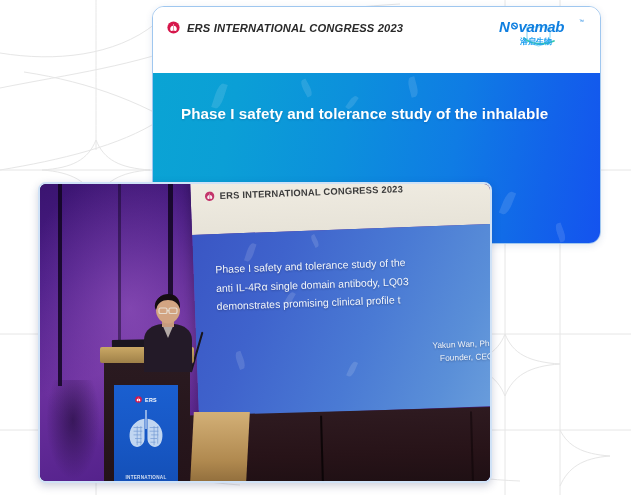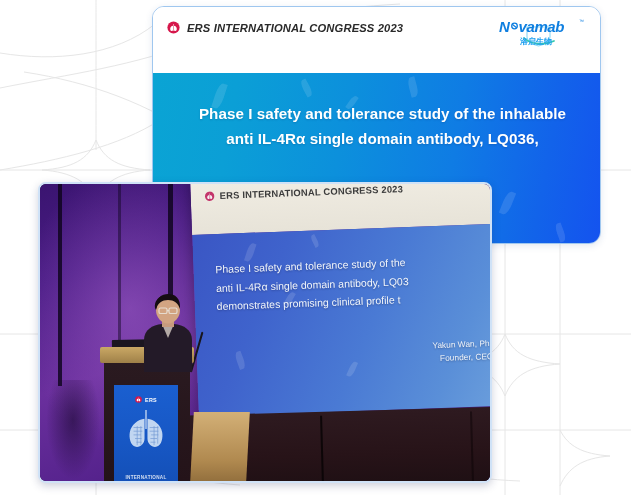--- a/index.html
+++ b/index.html
@@ -86,21 +86,20 @@
     width: 100%;
     height: 170px;
     background: linear-gradient(100deg,
         #0aa4d4 0%,
         #0b9fd6 18%,
         #0c90dc 42%,
         #0f7ce4 66%,
         #1263ea 86%,
         #1453ef 100%);
     overflow: hidden;
-    text-align: center;
   }
   .leaf {
     position: absolute;
     border-radius: 50% 0 50% 0;
     background: rgba(255,255,255,0.12);
     pointer-events: none;
   }
   #title-block {
     position: absolute;
     left: 28px;
@@ -374,21 +373,20 @@
     <div class="leaf" style="left:150px; top:6px;   width:7px;  height:18px; transform:rotate(-28deg);"></div>
     <div class="leaf" style="left:196px; top:22px;  width:6px;  height:15px; transform:rotate(35deg);"></div>
     <div class="leaf" style="left:256px; top:4px;   width:8px;  height:20px; transform:rotate(-15deg);"></div>
     <div class="leaf" style="left:350px; top:118px; width:9px;  height:24px; transform:rotate(22deg);"></div>
     <div class="leaf" style="left:404px; top:150px; width:7px;  height:19px; transform:rotate(-20deg);"></div>
     <div class="leaf" style="left:32px;  top:128px; width:6px;  height:16px; transform:rotate(40deg);"></div>
     <div class="leaf" style="left:118px; top:146px; width:8px;  height:21px; transform:rotate(-34deg);"></div>
 
     <div id="title-block">
       <span class="tline">Phase I safety and tolerance study of the inhalable</span>
-      <span class="tline">anti IL-4Rα single domain antibody, LQ036,</span>
     </div>
   </div>
 </div>
 
 <div id="photo-card">
   <div id="photo-inner">
 
     <div class="wall-seam" style="left:18px;"></div>
     <div class="wall-seam" style="left:78px; width:3px; opacity:0.55;"></div>
     <div class="wall-seam" style="left:128px; width:5px;"></div>

